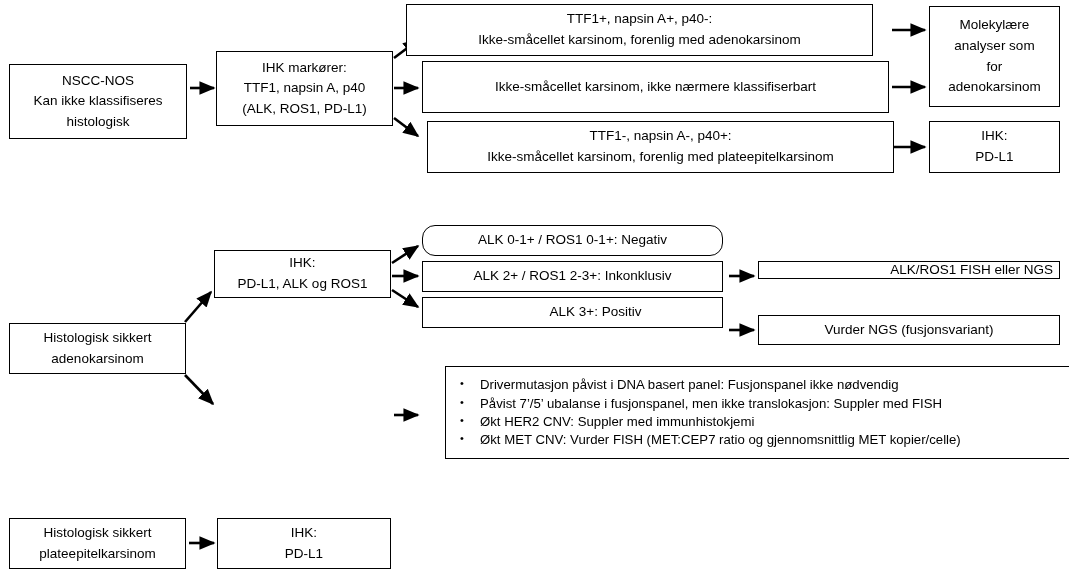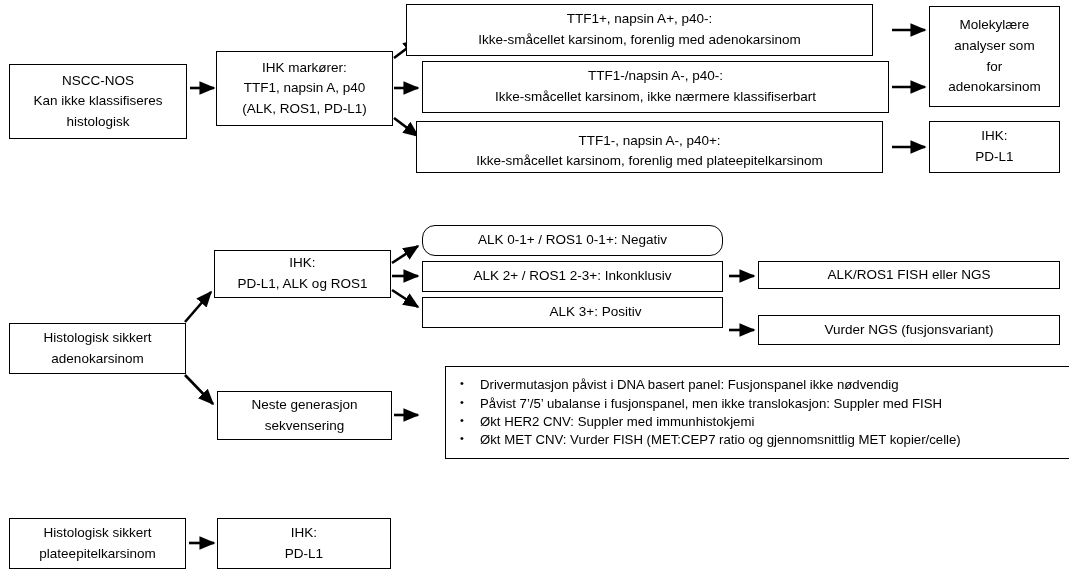--- a/index.html
+++ b/index.html
@@ -131,26 +131,25 @@
 
   <div class="box" style="left:406px; top:4px; width:467px; height:52px;">
     <div class="lines">
       <div>TTF1+, napsin A+, p40-:</div>
       <div>Ikke-småcellet karsinom, forenlig med adenokarsinom</div>
     </div>
   </div>
 
   <div class="box" style="left:422px; top:61px; width:467px; height:52px;">
     <div class="lines">
-      <div>TTF1-/napsin A-, p40-:</div>
       <div>Ikke-småcellet karsinom, ikke nærmere klassifiserbart</div>
     </div>
   </div>
 
-  <div class="box" style="left:416px; top:121px; width:467px; height:52px;align-items:flex-end;">
+  <div class="box" style="left:427px; top:121px; width:467px; height:52px;">
     <div class="lines">
       <div>TTF1-, napsin A-, p40+:</div>
       <div>Ikke-småcellet karsinom, forenlig med plateepitelkarsinom</div>
     </div>
   </div>
 
   <div class="box" style="left:929px; top:6px; width:131px; height:101px;">
     <div class="lines">
       <div>Molekylære</div>
       <div>analyser som</div>
@@ -191,38 +190,32 @@
       <div>ALK 2+ / ROS1 2-3+: Inkonklusiv</div>
     </div>
   </div>
 
   <div class="box" style="left:422px; top:297px; width:301px; height:31px;padding-left:46px;">
     <div class="lines">
       <div>ALK 3+: Positiv</div>
     </div>
   </div>
 
-  <div class="box" style="left:758px; top:261px; width:302px; height:28px;">
+  <div class="box" style="left:758px; top:261px; width:302px; height:18px;text-align:right;">
     <div class="lines">
       <div>ALK/ROS1 FISH eller NGS</div>
     </div>
   </div>
 
   <div class="box" style="left:758px; top:315px; width:302px; height:30px;">
     <div class="lines">
       <div>Vurder NGS (fusjonsvariant)</div>
     </div>
   </div>
 
-  <div class="box" style="left:217px; top:391px; width:175px; height:49px;">
-    <div class="lines">
-      <div>Neste generasjon</div>
-      <div>sekvensering</div>
-    </div>
-  </div>
 
   <div class="bulletbox" style="left:422px; top:366px; width:638px; height:93px;margin-left:23px;">
     <ul>
       <li>Drivermutasjon påvist i DNA basert panel: Fusjonspanel ikke nødvendig</li>
       <li>Påvist 7’/5’ ubalanse i fusjonspanel, men ikke translokasjon: Suppler med FISH</li>
       <li>Økt HER2 CNV: Suppler med immunhistokjemi</li>
       <li>Økt MET CNV: Vurder FISH (MET:CEP7 ratio og gjennomsnittlig MET kopier/celle)</li>
     </ul>
   </div>
 

